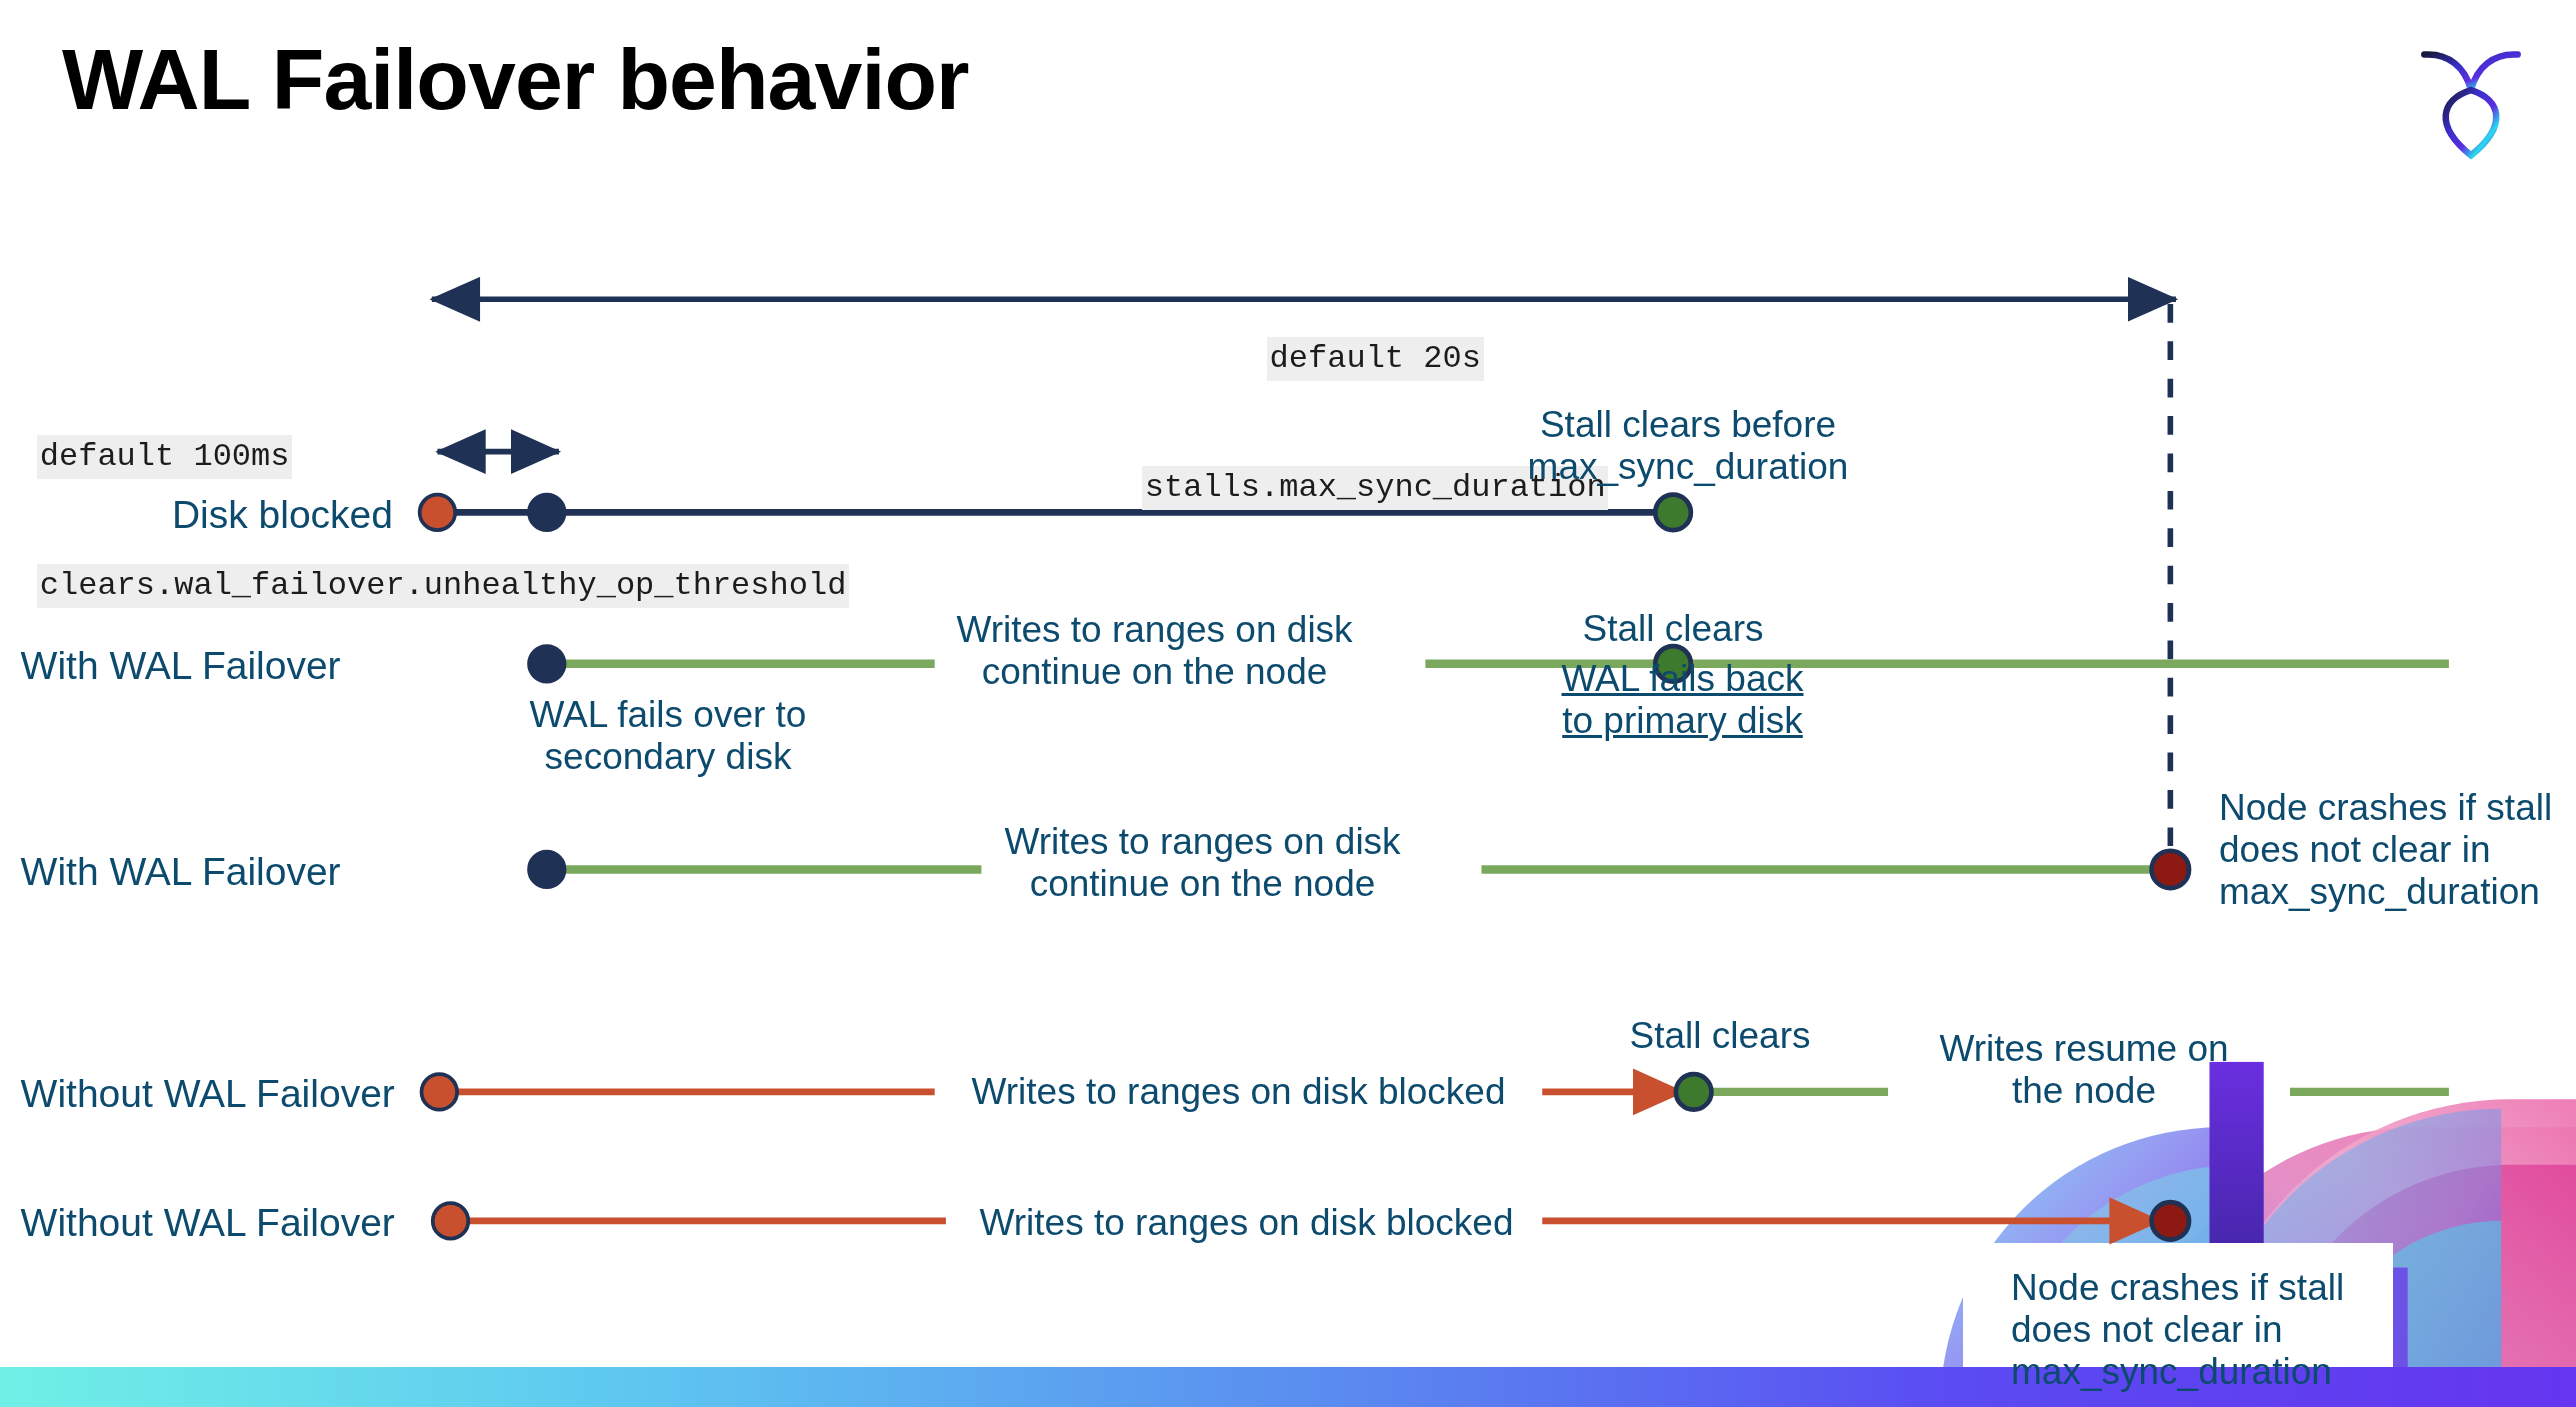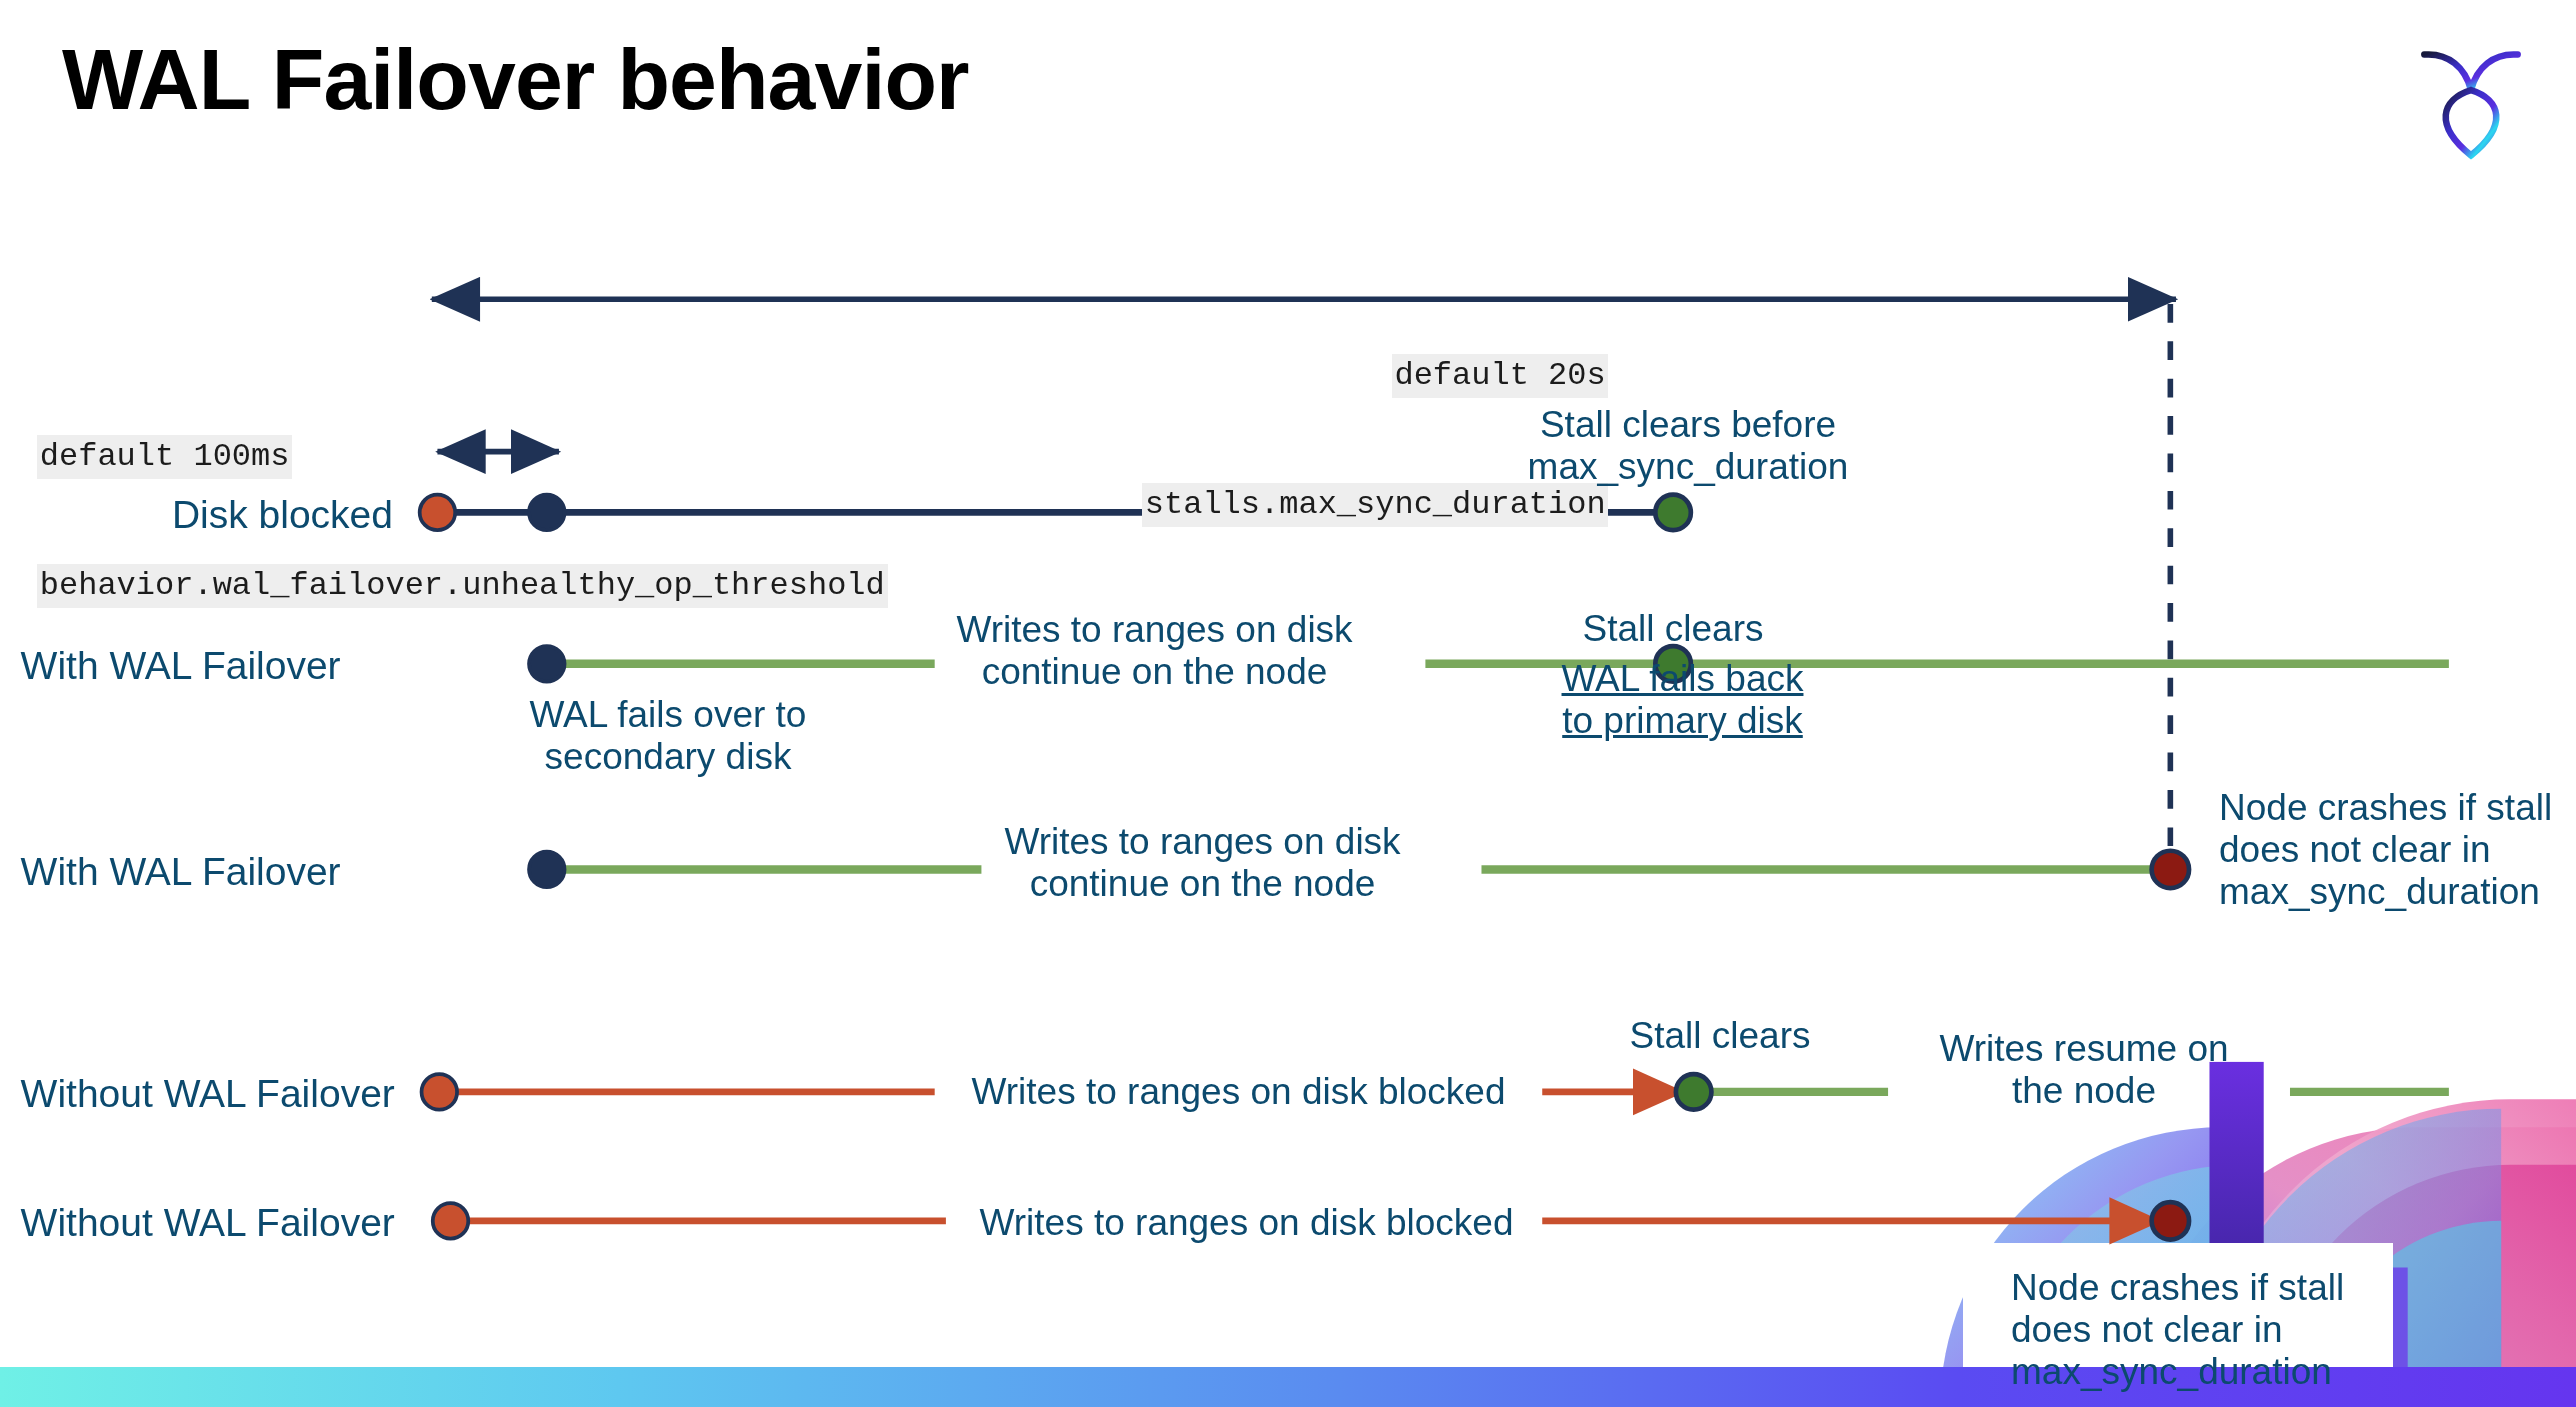--- a/index.html
+++ b/index.html
@@ -234,28 +234,28 @@
     </g>
 
     <g>
       <line x1="482" y1="1306" x2="1012" y2="1306" stroke="#c8502e" stroke-width="7"></line>
       <line x1="1650" y1="1306" x2="2310" y2="1306" stroke="#c8502e" stroke-width="7" marker-end="url(#ah-orange)"></line>
       <circle cx="482" cy="1306" r="19" fill="#c8502e" stroke="#1f3255" stroke-width="4"></circle>
       <circle cx="2322" cy="1306" r="20" fill="#8c1a12" stroke="#1f3255" stroke-width="5"></circle>
     </g>
   </svg>
 
-  <div class="mono" style="left:1142px; top:270px; text-align:right;">
+  <div class="mono" style="left:1142px; top:253px; text-align:center;">
     <div><span>default 20s</span></div>
     <div><span>stalls.max_sync_duration</span></div>
   </div>
 
   <div class="mono" style="left:37px; top:351px; text-align:left;">
     <div><span>default 100ms</span></div>
-    <div><span>behavior.wal_failover.unhealthy_op_threshold</span></div>
+    <div><span>clears.wal_failover.unhealthy_op_threshold</span></div>
   </div>
 
   <div class="lbl row-label right" style="left:0px; top:493px; width:393px;">Disk blocked</div>
 
   <div class="lbl row-label" style="left:20.6px; top:644px;">With WAL Failover</div>
 
   <div class="lbl row-label" style="left:20.6px; top:850px;">With WAL Failover</div>
 
   <div class="lbl row-label" style="left:20.6px; top:1072px;">Without WAL Failover</div>
 

